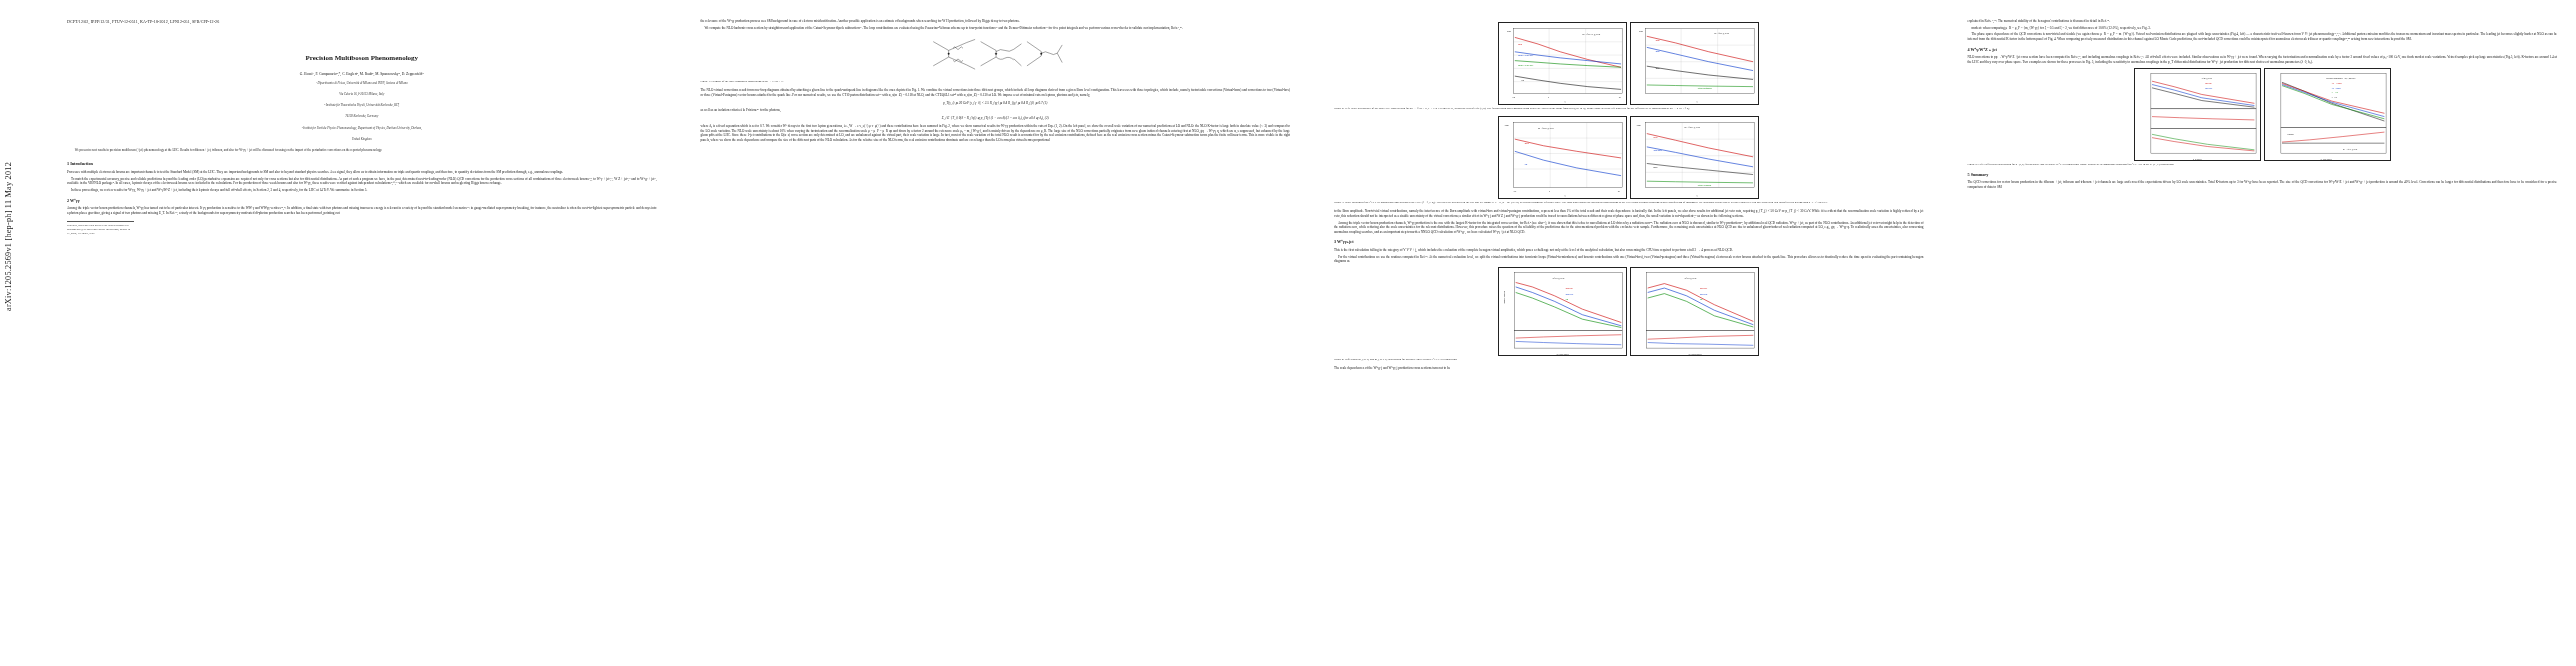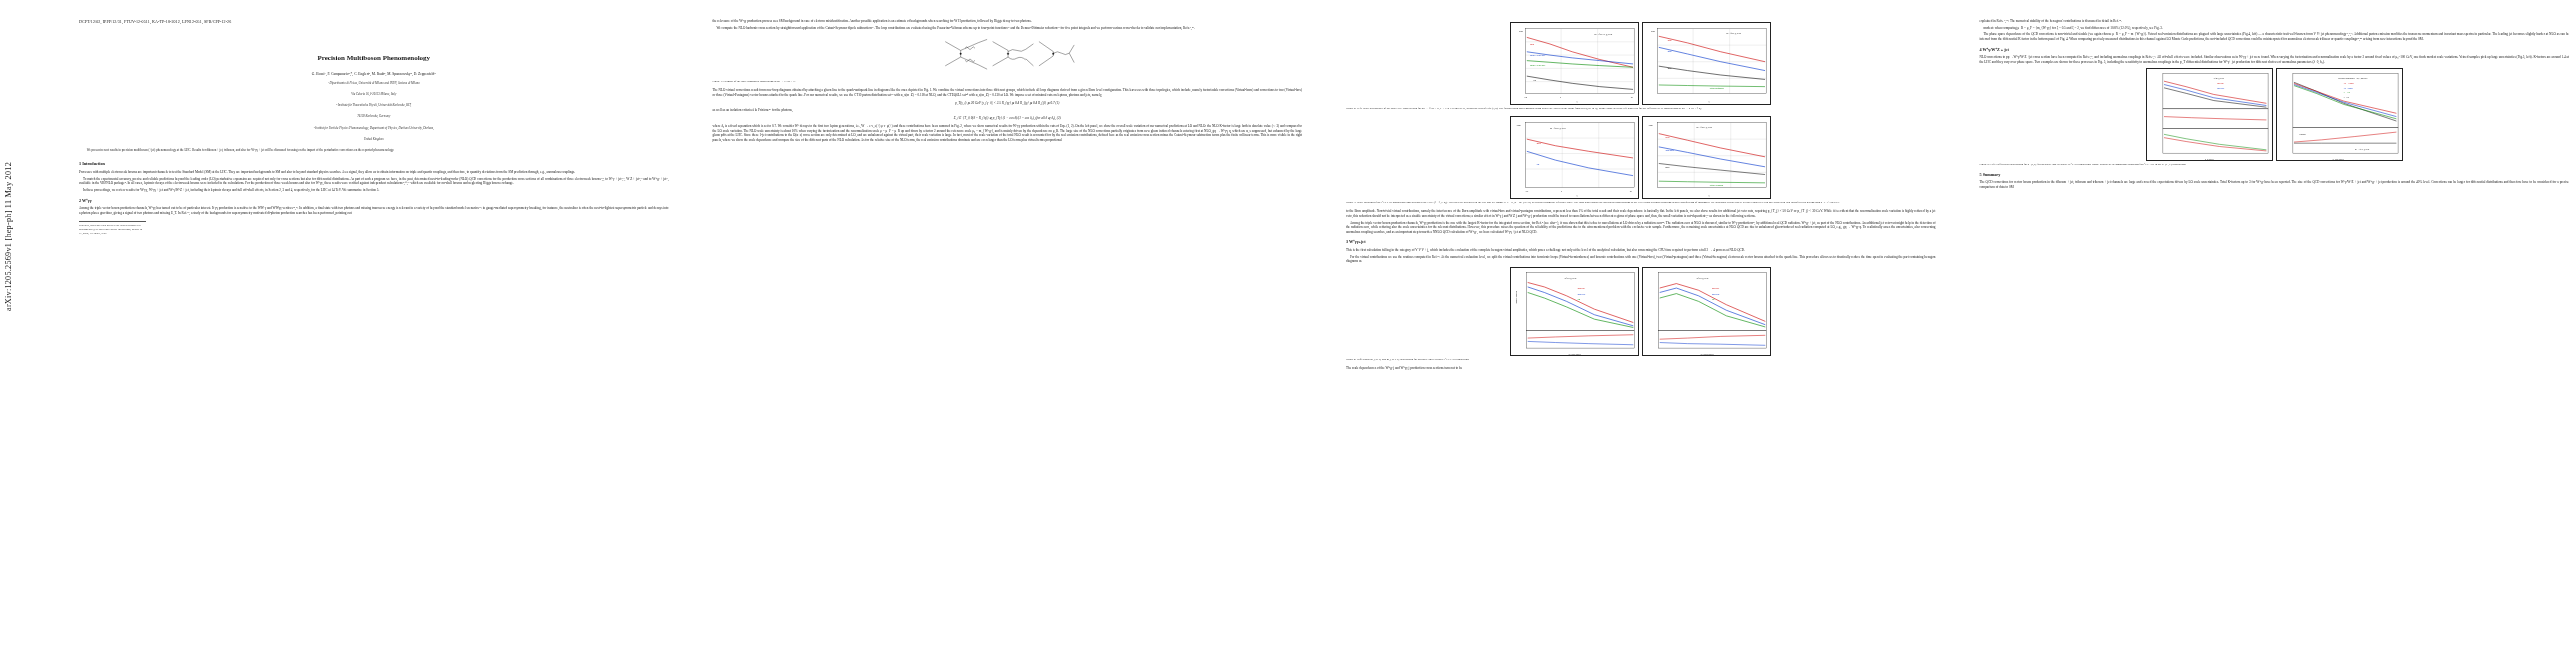--- a/index.html
+++ b/index.html
@@ -7,21 +7,21 @@
   .page{position:relative;width:2576px;height:667px;background:#fff;}
 
   
   .arxiv-stamp{
     position:absolute;left:4.4px;top:311px;
     transform:rotate(-90deg);transform-origin:left top;
     white-space:nowrap;font-family:"Liberation Serif",serif;font-size:8.3px;color:#222;
     letter-spacing:0.2px;
   }
 
-  .cols{position:absolute;left:79px;top:19px;width:2490px;height:639px;
+  .cols{position:absolute;left:67px;top:19px;width:2490px;height:639px;
         display:grid;grid-template-columns:1fr 1fr 1fr 1fr;column-gap:44px;}
   .col{font-size:3.3px;line-height:1.38;text-align:justify;color:#151515;}
   .col p{margin:0 0 2.2px 0;text-indent:3.9px;}
   .col p.nofirst{text-indent:0;}
 
   .preprint{font-size:4px;letter-spacing:0.1px;margin-bottom:29px;}
   .title{text-align:center;font-size:7px;font-weight:bold;margin:0 0 9px 0;}
   .authors{text-align:center;font-size:3.6px;line-height:1.5;margin-bottom:3.3px;}
   .affil{text-align:center;font-size:3px;line-height:1.5;font-style:italic;color:#333;margin-bottom:6.7px;}
   .abstract{font-size:3.1px;line-height:1.45;text-align:justify;margin:5.6px 7.8px 9px 7.8px;color:#222;}

